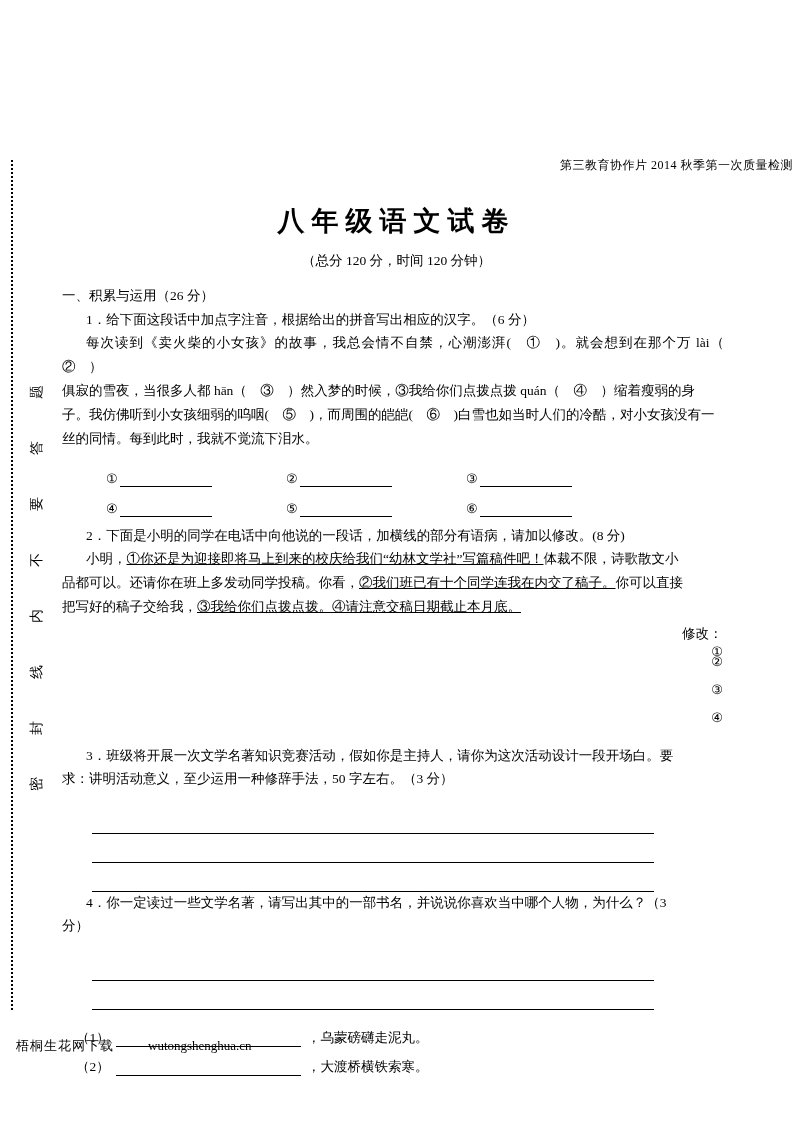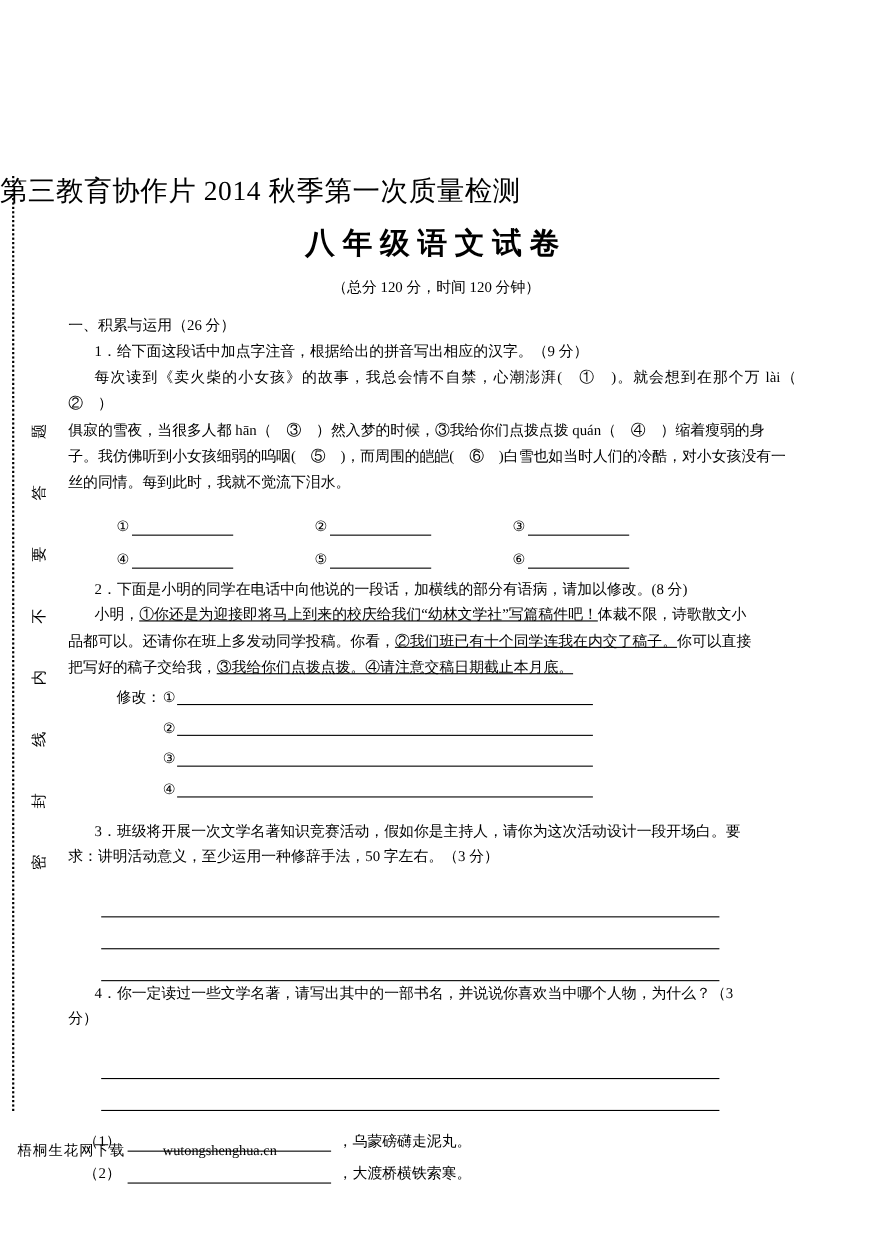--- a/index.html
+++ b/index.html
@@ -46,22 +46,22 @@
     display: block;
     white-space: nowrap;
   }
 
   
   .doc-title-1 {
     position: absolute;
     left: 0;
     top: 157px;
     width: 793px;
-    text-align: left;
-    font-size: 25px;
+    text-align: right;
+    font-size: 12px;
     letter-spacing: 0.5px;
     font-family: "Liberation Serif", "DejaVu Serif", serif;
   }
   .doc-title-2 {
     position: absolute;
     left: 0;
     top: 203px;
     width: 793px;
     text-align: center;
     font-size: 27px;
@@ -136,22 +136,24 @@
   .blank-grid .rule {
     flex: 0 0 92px;
     border-bottom: 1.3px solid #000;
     height: 14px;
   }
 
   
   .rev-block { margin-top: 6px; }
   .rev-row {
     display: flex;
+    align-items: flex-end;
     height: 28px;
     padding-left: 44px;
+    flex-direction: column;
   }
   .rev-label {
     font-size: 13.5px;
     width: 42px;
     line-height: 18px;
   }
   .rev-num {
     font-size: 13px;
     line-height: 18px;
     padding-right: 1px;
@@ -220,21 +222,21 @@
   </div>
 
   <div class="doc-title-1">第三教育协作片 2014 秋季第一次质量检测</div>
   <div class="doc-title-2">八年级语文试卷</div>
   <div class="doc-subtitle">（总分 120 分，时间 120 分钟）</div>
 
   <div id="content">
 
     <div class="sec-head">一、积累与运用（26 分）</div>
 
-    <div class="q-line">1．给下面这段话中加点字注音，根据给出的拼音写出相应的汉字。（9 分）</div>
+    <div class="q-line">1．给下面这段话中加点字注音，根据给出的拼音写出相应的汉字。（6 分）</div>
     <div class="para">每次读到《卖火柴的小女孩》的故事，我总会情不自禁，心潮澎湃(　①　)。就会想到在那个万 lài（　②　）</div>
     <div class="para-cont">俱寂的雪夜，当很多人都 hān（　③　）然入梦的时候，③我给你们点拨点拨 quán（　④　）缩着瘦弱的身</div>
     <div class="para-cont">子。我仿佛听到小女孩细弱的呜咽(　⑤　)，而周围的皑皑(　⑥　)白雪也如当时人们的冷酷，对小女孩没有一</div>
     <div class="para-cont">丝的同情。每到此时，我就不觉流下泪水。</div>
 
     <div class="blank-grid">
       <div class="row">
         <div class="cell">
           <span class="num">①</span>
           <span class="rule"></span>

